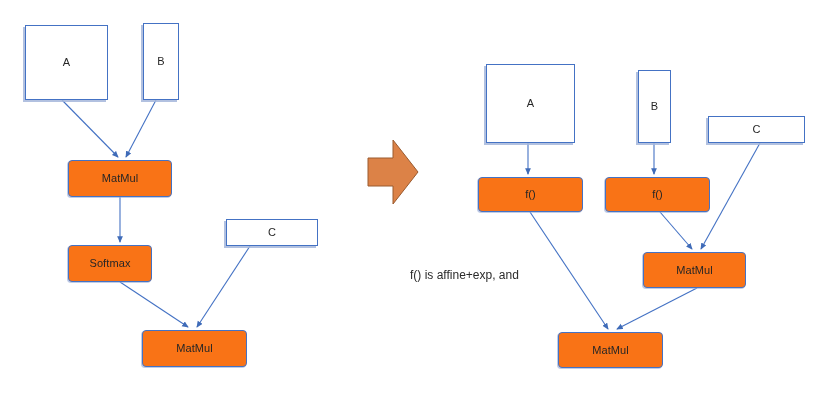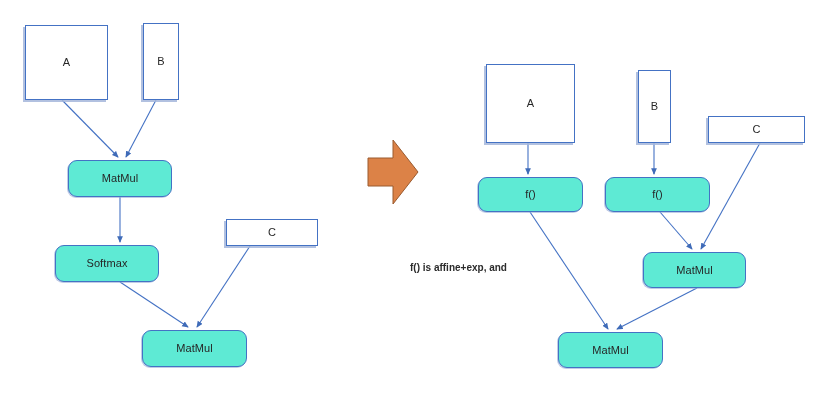--- a/index.html
+++ b/index.html
@@ -36,33 +36,32 @@
     font-size: 11px;
     line-height: 1.15;
     letter-spacing: .1px;
   }
   .node.rect {
     background: #ffffff;
     border: 1.2px solid #4472C4;
     box-shadow: -2px 2px 0 0 rgba(165,182,219,.85);
   }
   .node.round {
-    background: #5eead4;
+    background: #f97316;
     border: 1.2px solid #4472C4;
-    border-radius: 9px;
+    border-radius: 4px;
     box-shadow: -1px 1px 0 0 rgba(150,170,213,.6);
   }
   .annotation {
     position: absolute;
     color: #2b2b2b;
-    font-size: 10px;
+    font-size: 12px;
     line-height: 1.45;
     white-space: pre;
     text-align: left;
-    font-weight: bold;
   }
   .big-arrow {
     position: absolute;
   }
 </style>
 </head>
 <body>
 
 <div id="canvas">
 
@@ -92,21 +91,21 @@
   <div id="left-nodes">
       <div class="node rect" style="left: 25px; top: 25px; width: 83px; height: 75px;">
         <span>A</span>
       </div>
       <div class="node rect" style="left: 143px; top: 23px; width: 36px; height: 77px;">
         <span>B</span>
       </div>
       <div class="node round" style="left: 68px; top: 160px; width: 104px; height: 37px;">
         <span>MatMul</span>
       </div>
-      <div class="node round" style="left: 55px; top: 245px; width: 104px; height: 37px;">
+      <div class="node round" style="left: 68px; top: 245px; width: 84px; height: 37px;">
         <span>Softmax</span>
       </div>
       <div class="node rect" style="left: 226px; top: 219px; width: 92px; height: 27px;">
         <span>C</span>
       </div>
       <div class="node round" style="left: 142px; top: 330px; width: 105px; height: 37px;">
         <span>MatMul</span>
       </div>
     </div>
 

